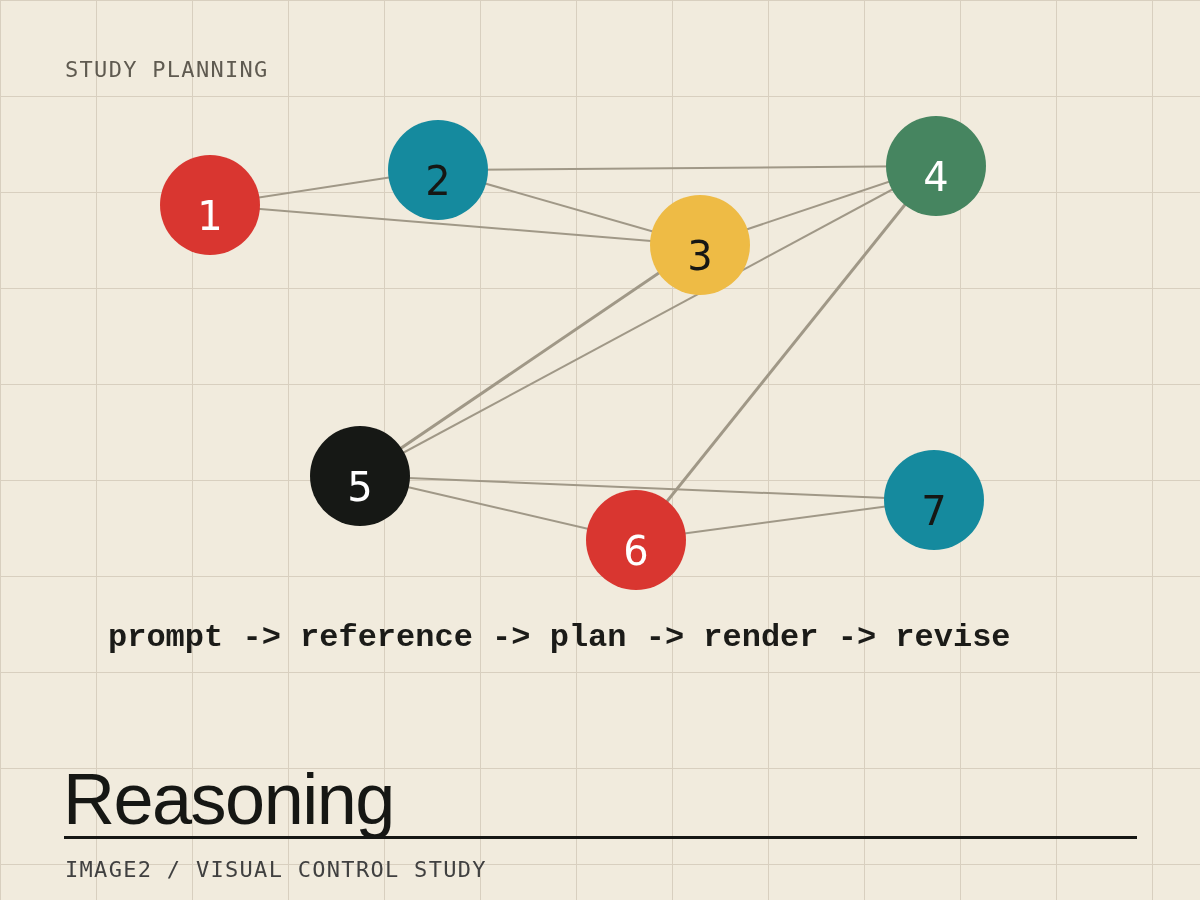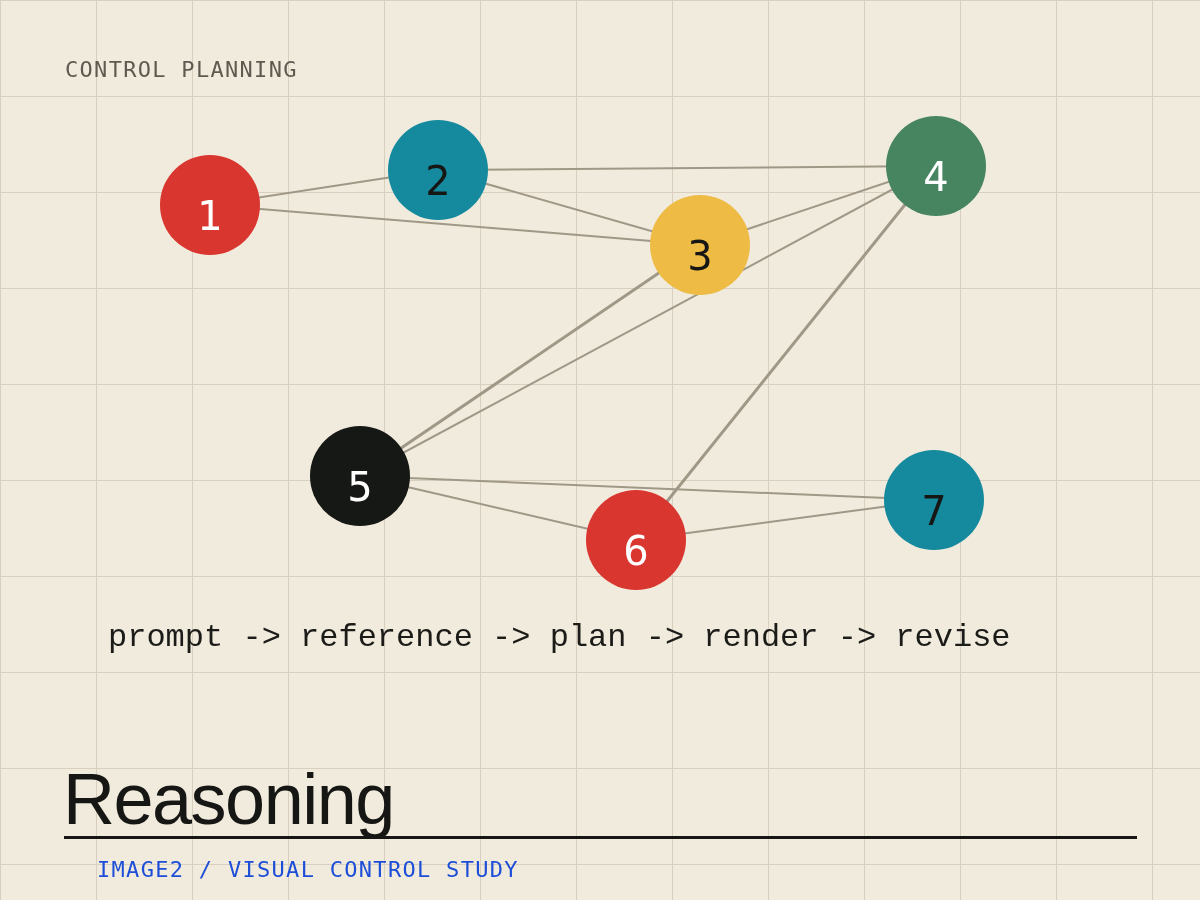--- a/index.html
+++ b/index.html
@@ -23,43 +23,43 @@
     svg.graph { position: absolute; left: 0; top: 0; }
     .node-label {
       font-family: "DejaVu Sans", sans-serif;
       font-size: 40px;
       text-anchor: middle;
     }
     .flow {
       position: absolute; left: 108px; top: 618px;
       font-family: "Liberation Mono", monospace;
       font-size: 32px; line-height: 40px;
-      color: #1b1b18; white-space: pre;
+      color: #1b1b18; white-space: pre; font-weight: bold;
     }
     .title {
       position: absolute; left: 63px; top: 762px;
       font-family: "Liberation Sans", sans-serif;
       font-size: 72px; line-height: 74px; letter-spacing: -1.5px;
       color: #161714; white-space: nowrap;
     }
     .rule {
       position: absolute; left: 64px; top: 836px;
       width: 1073px; height: 3px; background: #161714;
     }
     .footer {
       position: absolute; left: 65px; top: 856px;
       font-family: "DejaVu Sans Mono", monospace;
       font-size: 22px; letter-spacing: 1.3px;
-      color: #1d4ed8; line-height: 28px; white-space: nowrap; margin-left: 32px;
+      color: #404040; line-height: 28px; white-space: nowrap;
     }
   </style>
 </head>
 <body>
 
-<div class="eyebrow">CONTROL PLANNING</div>
+<div class="eyebrow">STUDY PLANNING</div>
 
 <svg class="graph" width="1200" height="900" viewBox="0 0 1200 900">
   <g id="edges">
       <line x1="210" y1="205" x2="438" y2="170" stroke="#a09887" stroke-width="2"></line>
       <line x1="210" y1="205" x2="700" y2="245" stroke="#a09887" stroke-width="2"></line>
       <line x1="438" y1="170" x2="700" y2="245" stroke="#a09887" stroke-width="2"></line>
       <line x1="438" y1="170" x2="936" y2="166" stroke="#a09887" stroke-width="2"></line>
       <line x1="700" y1="245" x2="936" y2="166" stroke="#a09887" stroke-width="2"></line>
       <line x1="700" y1="245" x2="360" y2="476" stroke="#a09887" stroke-width="3"></line>
       <line x1="936" y1="166" x2="360" y2="476" stroke="#a09887" stroke-width="2"></line>

